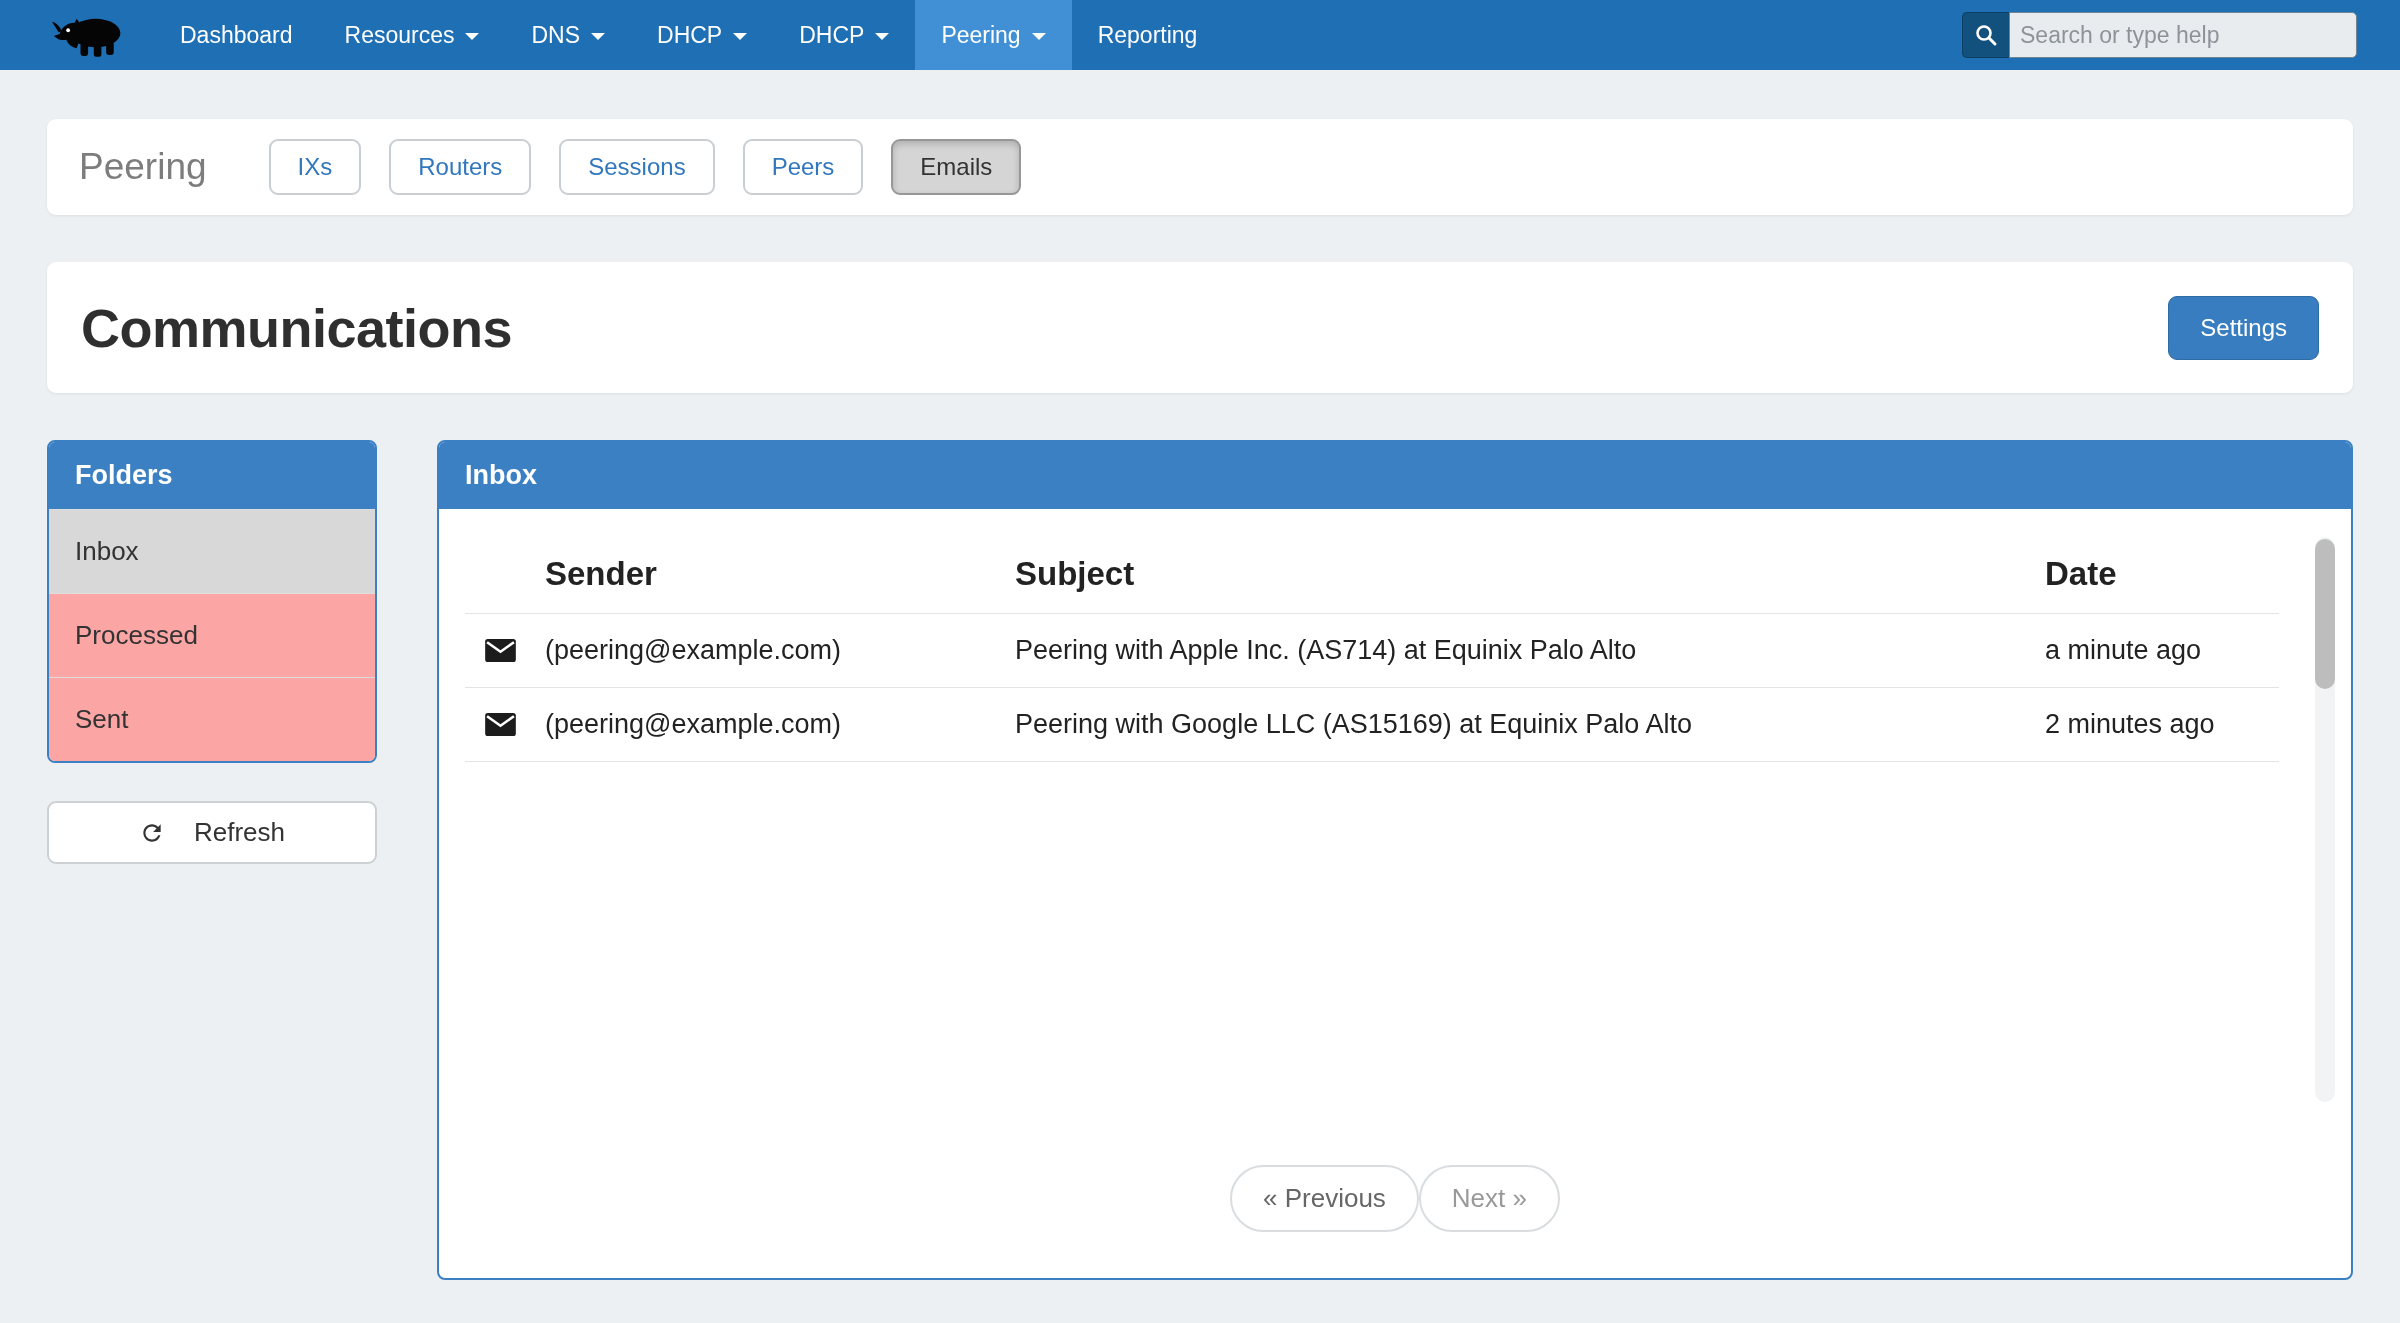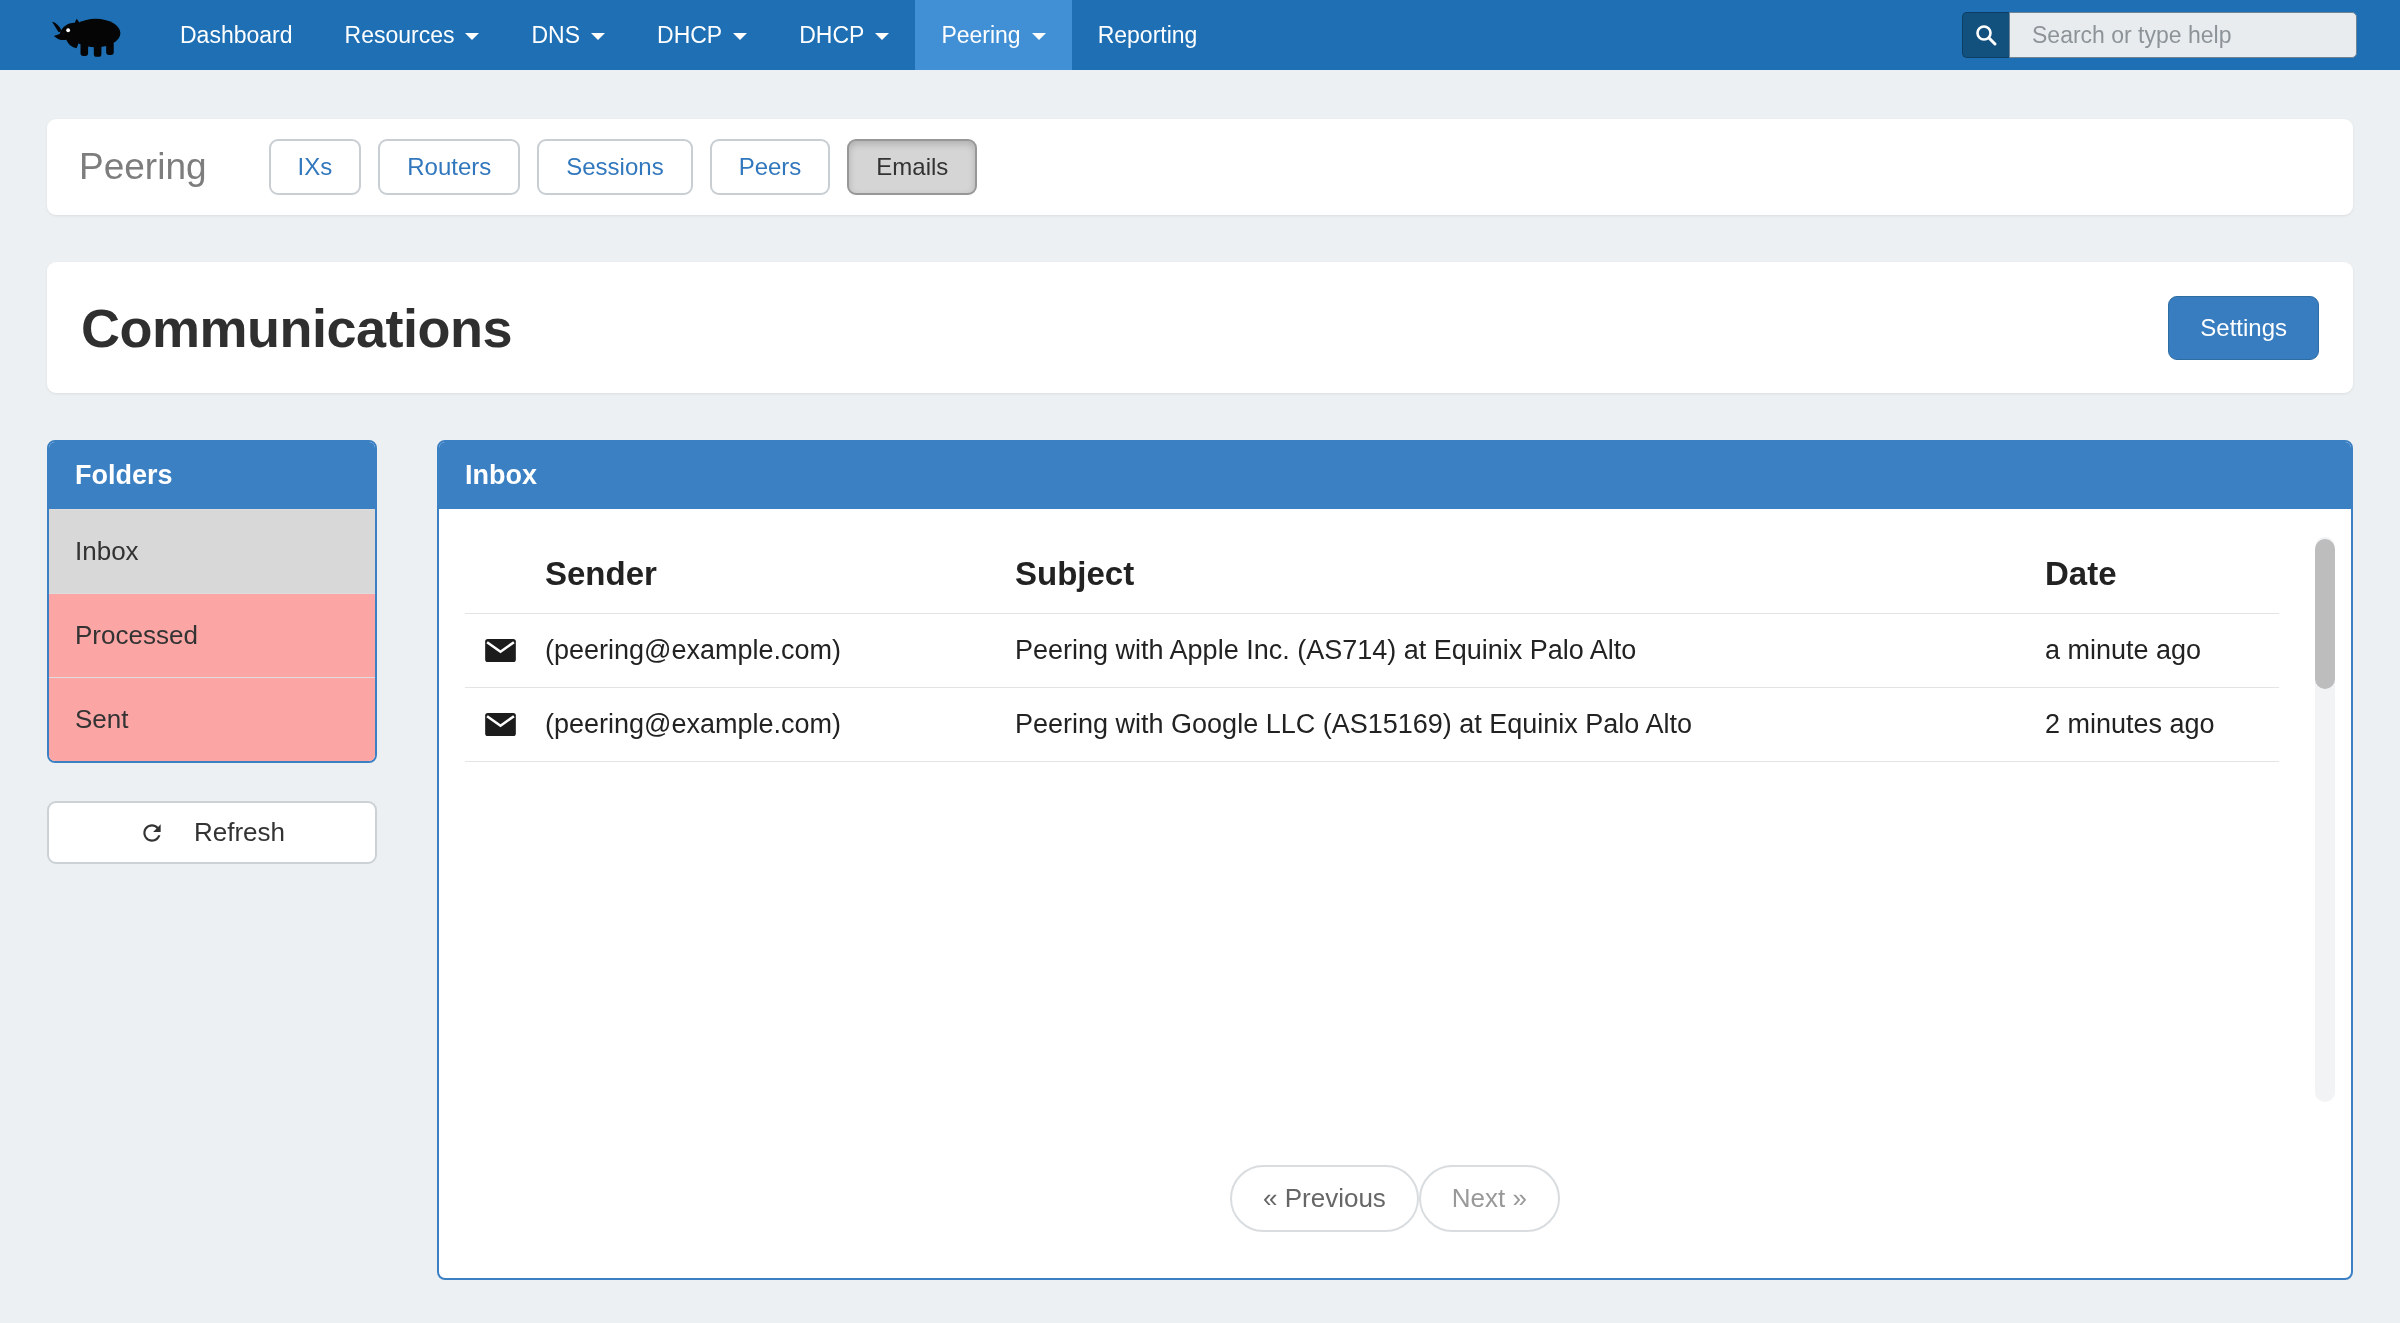--- a/index.html
+++ b/index.html
@@ -31,40 +31,40 @@
     border-top:7px solid #fff; margin-top:3px;
   }
   .nav-search { margin-left:auto; margin-right:43px; display:flex; align-items:stretch; height:46px; }
   .search-addon {
     width:47px; background:#12507e; border:1px solid #0d3f64; border-right:none;
     display:flex; align-items:center; justify-content:center;
     border-radius:5px 0 0 5px; cursor:pointer;
   }
   .search-input {
     width:348px; border:1px solid #6f8596; background:#e9ecee;
-    font-size:23px; color:#14532d; padding:0 22px;
+    font-size:23px; color:#14532d; padding:0 10px;
     border-radius:0 5px 5px 0; outline:none;
     font-family:"Liberation Sans", sans-serif;
   }
   .search-input::placeholder { color:#8d9499; }
 
   
   .card {
     background:#fff; border-radius:9px; margin:0 47px;
     box-shadow:0 1px 3px rgba(0,0,0,.07);
   }
   .toolbar {
     margin-top:49px; height:96px;
     display:flex; align-items:center; padding:0 32px;
   }
   .toolbar-title { font-size:37px; color:#7d7d7d; margin-right:62px; }
   .btn-tab {
     font-size:24px; color:#3177bd; background:#fff;
     border:2px solid #c9ced3; border-radius:9px;
-    padding:12px 27px; margin-right:17px;
+    padding:12px 27px; margin-right:28px;
   }
   .btn-tab.active {
     background:#d5d5d5; border-color:#979797; color:#333;
     box-shadow:inset 0 3px 7px rgba(0,0,0,.18);
   }
 
   .comms {
     margin-top:47px; height:131px;
     display:flex; align-items:center; justify-content:space-between;
     padding:0 34px;

